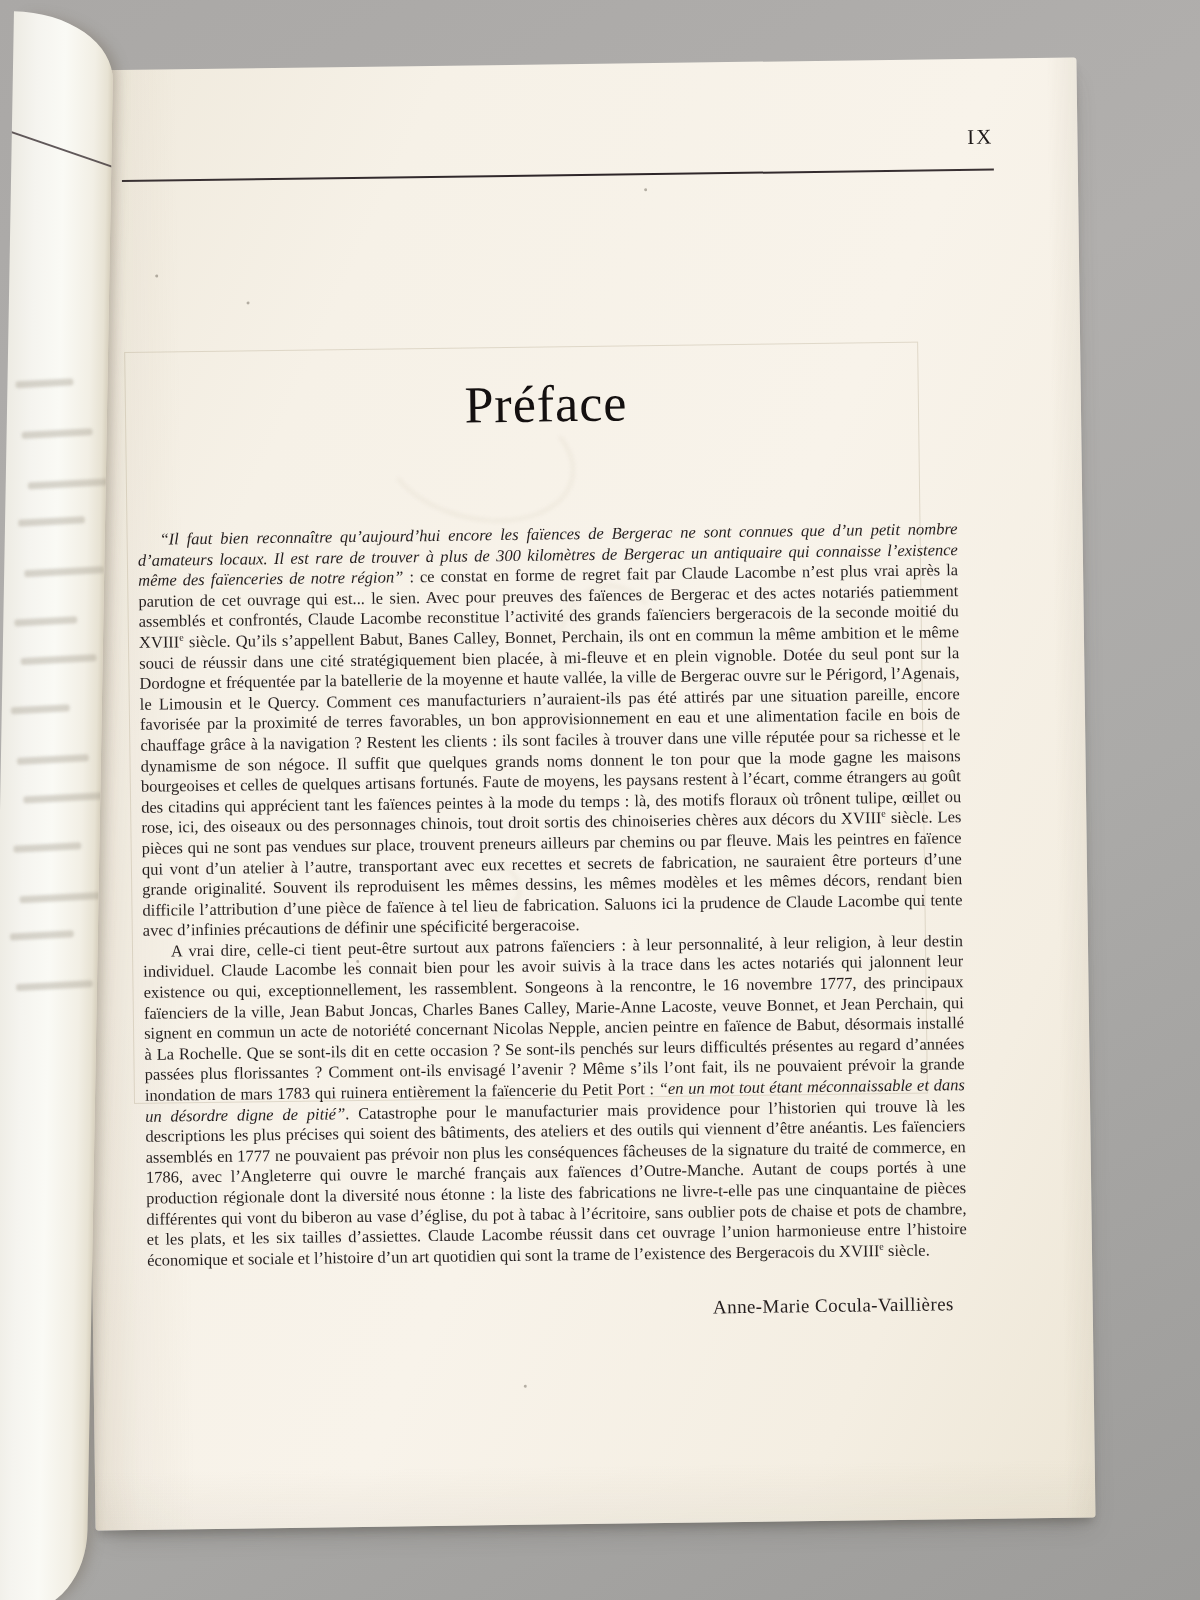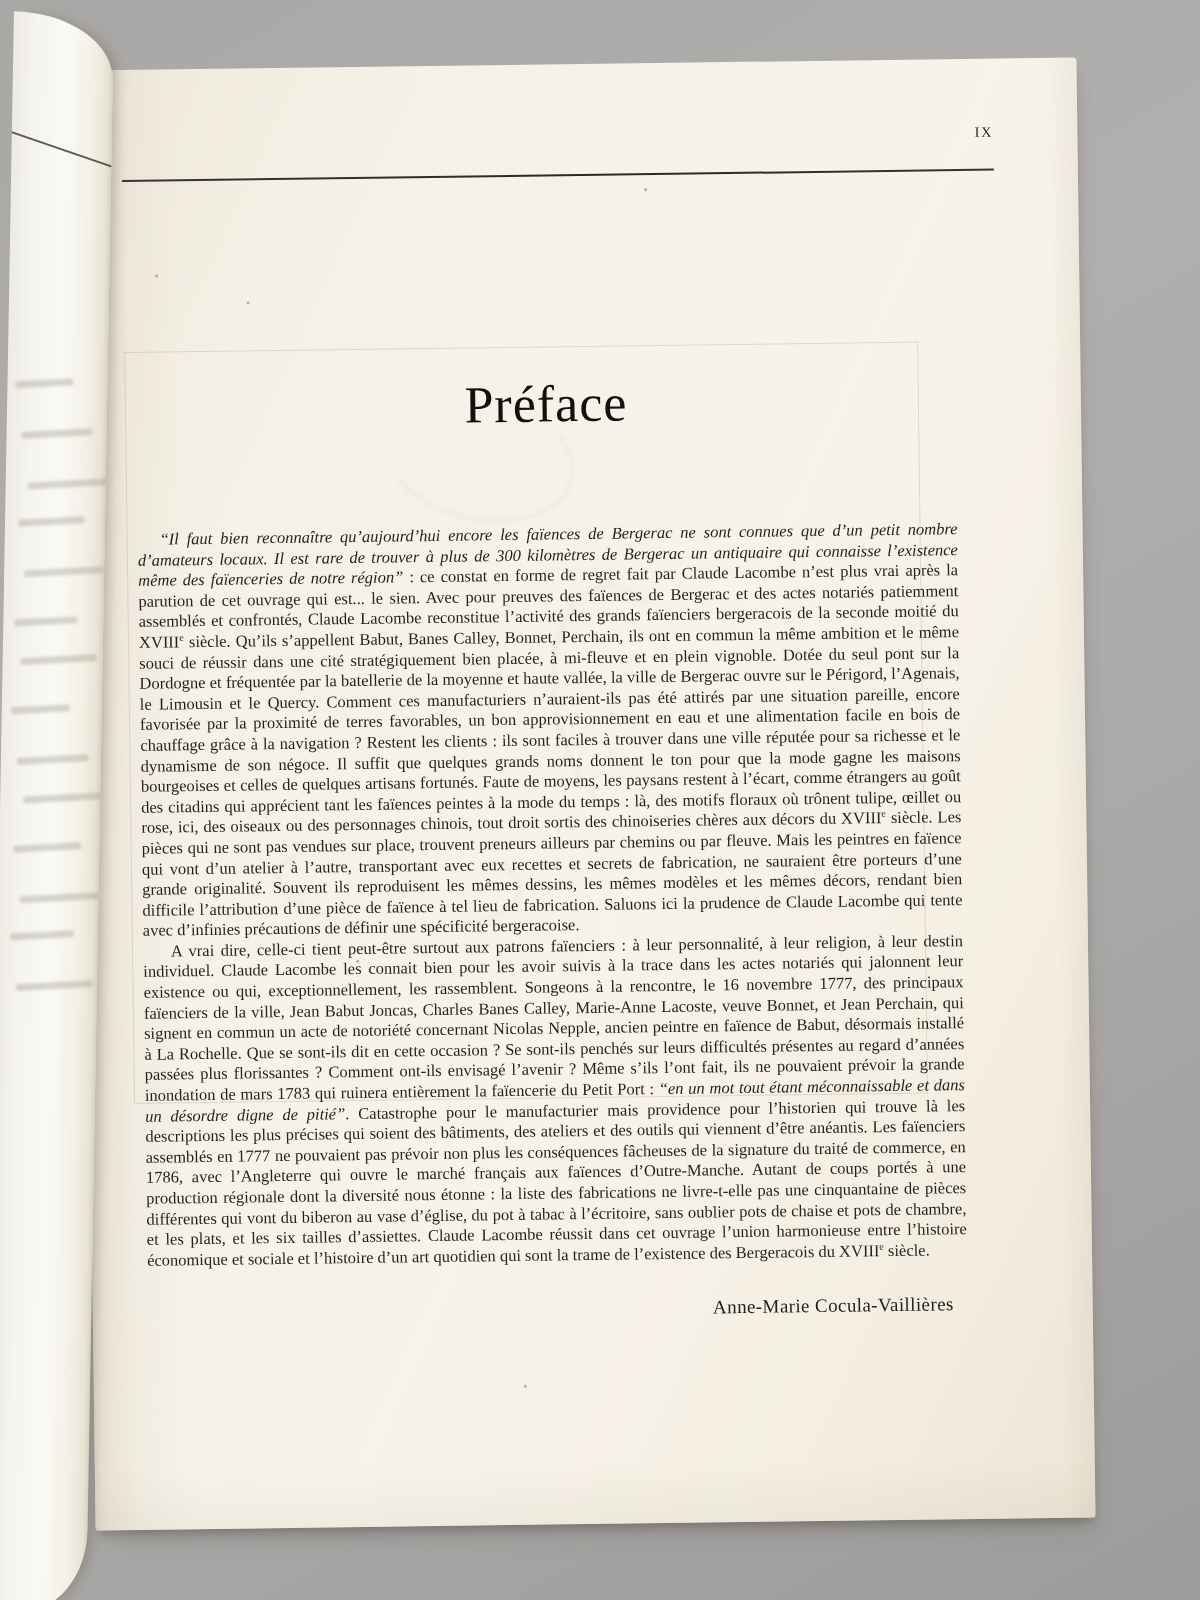--- a/index.html
+++ b/index.html
@@ -23,21 +23,21 @@
   }
   .page::before{  
     content:"";position:absolute;inset:0;pointer-events:none;border-radius:3px;
     background:
       linear-gradient(90deg,rgba(158,142,114,.20) 0%,rgba(158,142,114,.06) 4.5%,rgba(158,142,114,0) 10%),
       linear-gradient(270deg,rgba(150,140,118,.10) 0%,rgba(150,140,118,0) 3%),
       linear-gradient(0deg,rgba(150,140,118,.08) 0%,rgba(150,140,118,0) 4%);
   }
   .page-number{
     position:absolute;top:66px;right:84px;
-    font-size:14px;letter-spacing:2px;color:#1e1919;
+    font-size:21px;letter-spacing:2px;color:#1e1919;
   }
   .rule{
     position:absolute;left:44px;top:110px;width:872px;height:2px;
     background:linear-gradient(90deg,#3a3234,#2c2427 55%,#3a3234);
   }
   .title{
     position:absolute;left:55px;top:310px;width:820px;margin:0;
     font-size:52px;font-weight:400;letter-spacing:1px;text-align:center;color:#141010;
   }
   .text-block{

